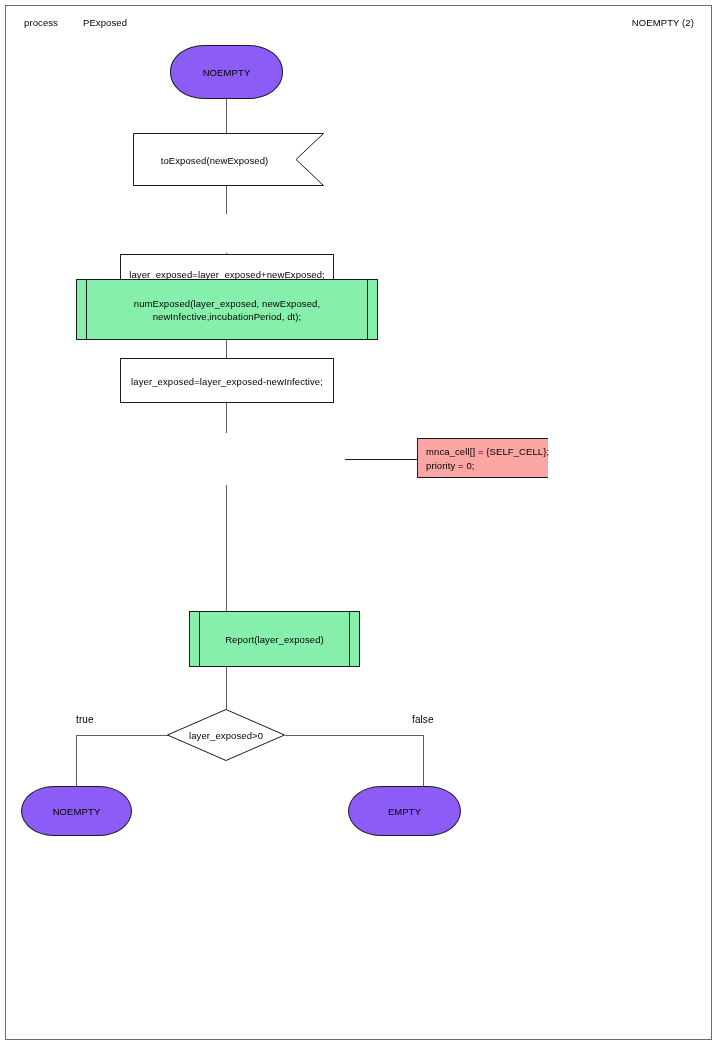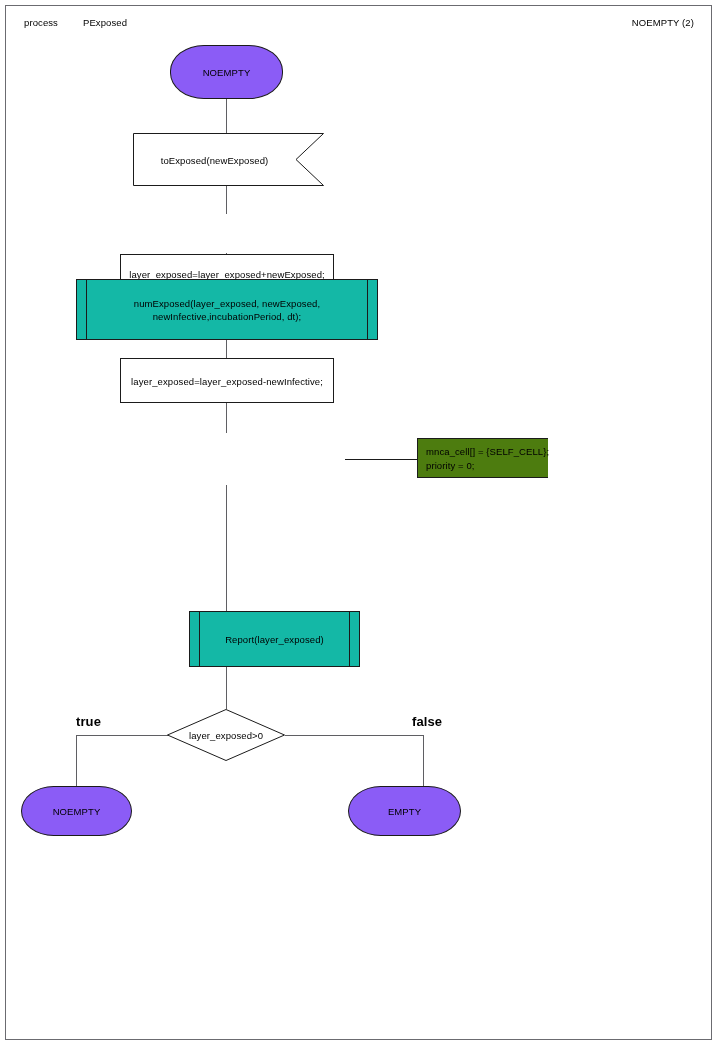--- a/index.html
+++ b/index.html
@@ -62,21 +62,21 @@
 
   
   .task {
     border: 1px solid #1b1b1b;
     background: #ffffff;
   }
 
   
   .proc {
     border: 1px solid #1b1b1b;
-    background: #14b8a6;
+    background: #86efac;
   }
   .proc .bar {
     position: absolute;
     top: 0; bottom: 0;
     width: 0;
     border-left: 1px solid #1b1b1b;
   }
   .proc .bar-l { left: 9px; }
   .proc .bar-r { right: 9px; }
 
@@ -108,35 +108,34 @@
   .conn {
     position: absolute;
     background: #5f5f63;
   }
   .conn-v { width: 1px; }
   .conn-h { height: 1px; }
   .conn-dark { background: #1b1b1b; }
 
   .edge-label {
     position: absolute;
-    font-size: 13px;
-    color: #000;
-    white-space: nowrap;
-    letter-spacing: 0.1px;
-    font-weight: bold;
+    font-size: 10px;
+    color: #000;
+    white-space: nowrap;
+    letter-spacing: 0.1px;
   }
 
   
   .note {
     position: absolute;
     border-top: 1px solid #1b1b1b;
     border-left: 1px solid #1b1b1b;
     border-bottom: 1px solid #1b1b1b;
     border-right: none;
-    background: #4d7c0f;
+    background: #fca5a5;
     box-sizing: border-box;
   }
   .note .note-line {
     position: absolute;
     left: 8px;
     font-size: 9.5px;
     color: #000;
     white-space: nowrap;
     letter-spacing: 0.1px;
   }

